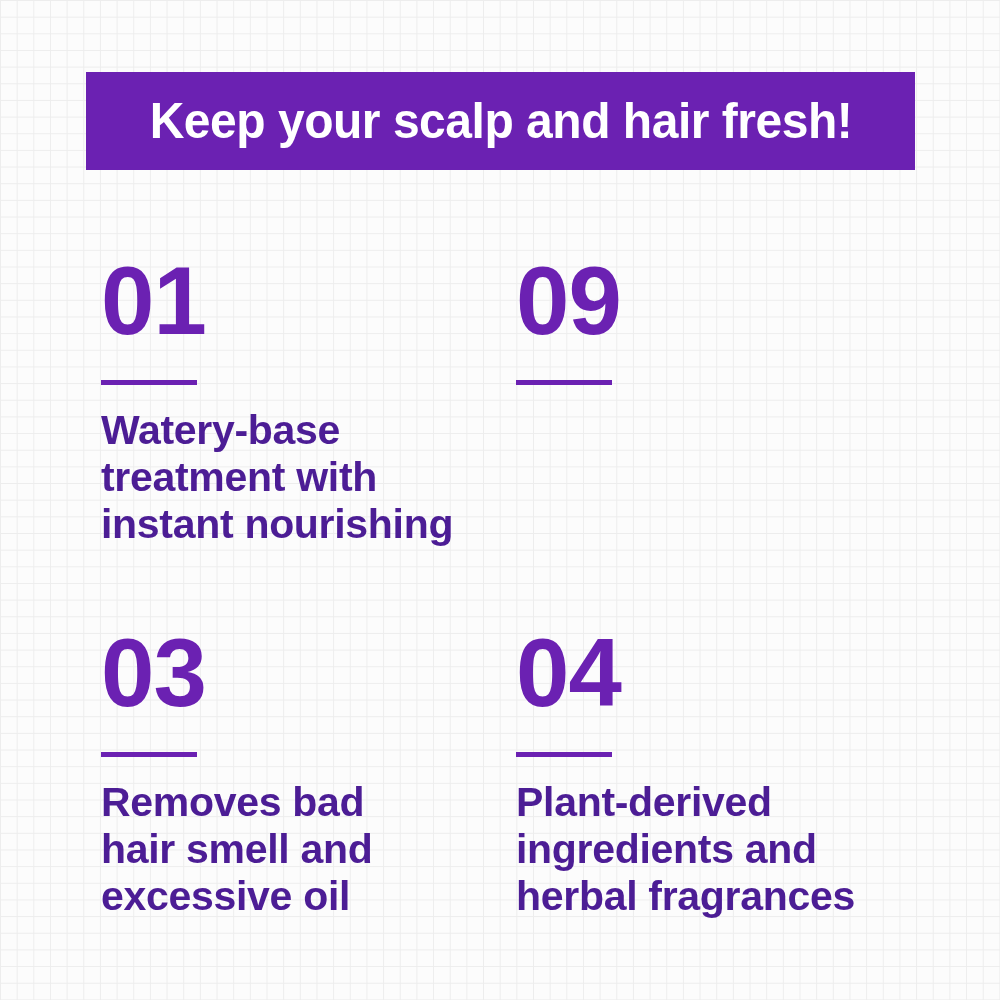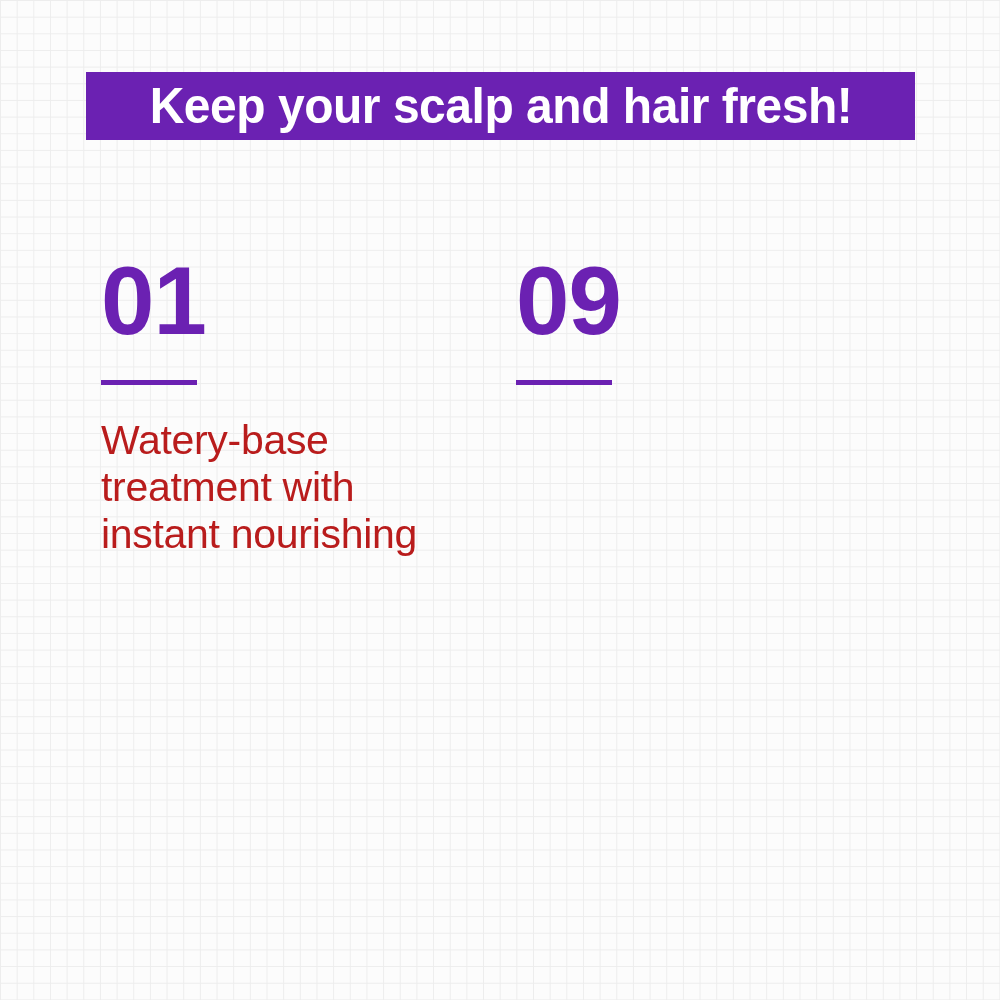--- a/index.html
+++ b/index.html
@@ -35,21 +35,21 @@
     inset:0;
     z-index:1;
   }
 
   
   #header-banner {
     position:absolute;
     left:86px;
     top:72px;
     width:829px;
-    height:68px;
+    height:98px;
     background:#6b21b2;
     display:flex;
     align-items:center;
     justify-content:center;
     overflow:hidden;
   }
 
   #header-title {
     color:#ffffff;
     font-family:"Liberation Sans Narrow","Liberation Sans", sans-serif;
@@ -94,24 +94,24 @@
   }
 
   .feature-divider {
     width:96px;
     height:5px;
     background:#6b21b2;
     margin-top:26px;
   }
 
   .feature-text {
-    margin-top:32px;
-    color:#b91c1c;
+    margin-top:22px;
+    color:#4c1d95;
     font-size:41px;
-    font-weight:normal;
+    font-weight:bold;
     line-height:47px;
     letter-spacing:-0.3px;
     max-width:420px;
     white-space:pre-line;
   }
 </style>
 </head>
 <body>
 
 <div id="grid-background"></div>
@@ -134,15 +134,34 @@
 instant nourishing</div>
       </div>
 
       <div class="feature-item">
         <span class="feature-number">09</span>
         <div class="feature-divider"></div>
       </div>
 
     </div>
 
+    <div class="feature-row row-2">
+
+      <div class="feature-item">
+        <span class="feature-number">03</span>
+        <div class="feature-divider"></div>
+        <div class="feature-text">Removes bad
+hair smell and
+excessive oil</div>
+      </div>
+
+      <div class="feature-item">
+        <span class="feature-number">04</span>
+        <div class="feature-divider"></div>
+        <div class="feature-text">Plant-derived
+ingredients and
+herbal fragrances</div>
+      </div>
+
+    </div>
 
   </div>
 </div>
 
 </body></html>

